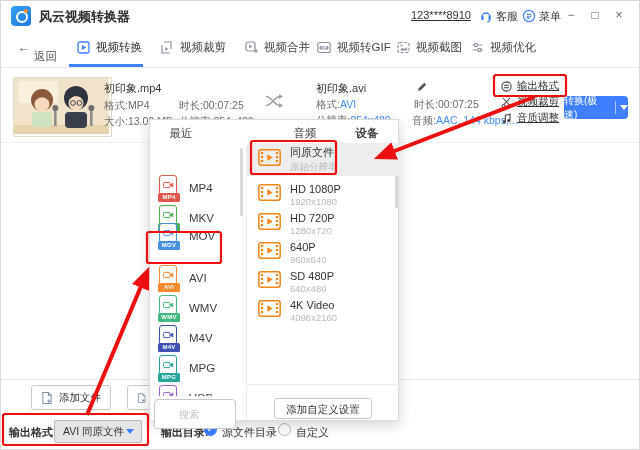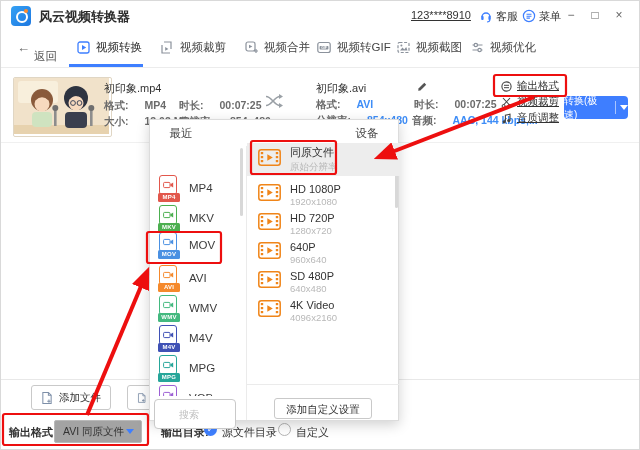--- a/index.html
+++ b/index.html
@@ -23,36 +23,36 @@
   .back{position:absolute;left:16px;top:9px;font-size:13px;color:#666;cursor:pointer;}
   .back-label{position:absolute;left:33px;top:18px;font-size:11.5px;color:#555;}
   .nav-tab{position:absolute;top:9px;display:flex;align-items:center;gap:6px;cursor:pointer;color:#8b929c;}
   .nav-tab .t-label{font-size:11.5px;color:#454545;}
   .nav-tab.active .t-label{color:#2b2b2b;}
   .nav-underline{position:absolute;left:68px;top:33px;width:74px;height:3px;background:#3e7fff;}
   
   .filerow{position:absolute;left:0;top:70px;width:640px;height:72px;background:#fff;border-bottom:1px solid #f0f0f0;box-sizing:border-box;}
   .thumb{position:absolute;left:12px;top:6px;width:97px;height:58px;border:1px solid #e0d6c4;border-radius:2px;overflow:hidden;}
   .fname{position:absolute;font-size:11px;color:#333;}
-  .meta{position:absolute;display:flex;gap:16px;font-size:10.5px;color:#6b6b6b;white-space:nowrap;font-weight:bold;}
+  .meta{position:absolute;display:flex;gap:0;font-size:10.5px;color:#6b6b6b;white-space:nowrap;}
   .meta .blue{color:#3e8df7;}
   .action{position:absolute;display:flex;align-items:center;gap:5px;cursor:pointer;}
   .action .a-label{font-size:10.5px;color:#333;text-decoration:underline;}
   .convert-btn{position:absolute;left:563px;top:25px;width:64px;height:23px;background:#3e7eff;border-radius:4px;
       display:flex;align-items:center;justify-content:center;cursor:pointer;}
   .convert-btn .c-label{color:#fff;font-size:10px;}
   .convert-btn .c-div{width:1px;height:13px;background:rgba(255,255,255,.55);margin:0 4px 0 5px;}
   .caret-w{width:0;height:0;border-left:4px solid transparent;border-right:4px solid transparent;border-top:5px solid #fff;}
   
   .bottom-border{position:absolute;left:0;top:378px;width:640px;height:1px;background:#e8e8e8;}
   .add-btn{position:absolute;top:384px;height:25px;border:1px solid #c9c9c9;border-radius:3px;background:#fff;
       display:flex;align-items:center;gap:6px;padding:0 9px;box-sizing:border-box;cursor:pointer;font-size:10.5px;color:#333;white-space:nowrap;}
   .fmt-label{position:absolute;left:8px;top:424px;font-size:11px;font-weight:700;color:#333;}
   .fmt-select{position:absolute;left:53px;top:419px;width:88px;height:23px;border:1px solid #b9b9b9;border-radius:2px;
-      background:#a3a3a3;display:flex;align-items:center;cursor:pointer;box-sizing:border-box;}
+      background:#e5e5e5;display:flex;align-items:center;cursor:pointer;box-sizing:border-box;}
   .fmt-select .s-val{font-size:10.5px;color:#333;padding-left:8px;flex:1;white-space:nowrap;}
   .caret-b{width:0;height:0;border-left:4px solid transparent;border-right:4px solid transparent;border-top:5px solid #3e7fff;margin-right:7px;}
   .dir-label{position:absolute;left:160px;top:424px;font-size:11px;font-weight:700;color:#333;}
   .radio{position:absolute;top:422px;width:13px;height:13px;border-radius:50%;box-sizing:border-box;cursor:pointer;}
   .radio.checked{background:#3e7fff;color:#fff;font-size:9px;line-height:13px;text-align:center;}
   .radio.empty{border:1px solid #b5b5b5;background:#fff;}
   .radio-label{position:absolute;top:424px;font-size:11px;color:#333;cursor:pointer;}
   .convert-all{position:absolute;left:502px;top:393px;width:126px;height:38px;background:#2b7bf6;border-radius:4px;
       display:flex;align-items:center;justify-content:center;gap:9px;cursor:pointer;}
   .convert-all .ca-label{color:#fff;font-size:15px;}
@@ -303,21 +303,22 @@
 
   <span class="dir-label">输出目录:</span>
   <span class="radio checked" style="left:203px;">✓</span>
   <span class="radio-label" style="left:221px;">源文件目录</span>
   <span class="radio empty" style="left:277px;"></span>
   <span class="radio-label" style="left:295px;">自定义</span>
 
 
   <div class="panel">
     <span class="p-tab" style="left:0;">最近</span>
-    <span class="p-tab" style="left:186px;">设备</span>
+    <span class="p-tab" style="left:124px;">音频</span>
+    <span class="p-tab" style="left:186px;font-weight:bold;">设备</span>
 
     <div class="p-divider"></div>
 
     <div class="left-list">
       <div class="fmt-item" style="top:27px;">
         <span class="fmt-icon" style="--c:#e2574c;">
             <span class="fmt-body">
               <svg width="11" height="8" viewBox="0 0 11 8">
                 <rect x="0.6" y="1.4" width="6.4" height="5.2" rx="1" fill="none" stroke="currentColor" stroke-width="1"></rect>
                 <path d="M7.4,3.2 L10.2,1.6 V6.4 L7.4,4.8 Z" fill="currentColor"></path>
@@ -332,21 +333,21 @@
             <span class="fmt-body">
               <svg width="11" height="8" viewBox="0 0 11 8">
                 <rect x="0.6" y="1.4" width="6.4" height="5.2" rx="1" fill="none" stroke="currentColor" stroke-width="1"></rect>
                 <path d="M7.4,3.2 L10.2,1.6 V6.4 L7.4,4.8 Z" fill="currentColor"></path>
               </svg>
             </span>
             <span class="fmt-badge">MKV</span>
           </span>
         <span class="fmt-name">MKV</span>
       </div>
-      <div class="fmt-item" style="top:84px;">
+      <div class="fmt-item" style="top:75px;">
         <span class="fmt-icon" style="--c:#4a90e2;">
             <span class="fmt-body">
               <svg width="11" height="8" viewBox="0 0 11 8">
                 <rect x="0.6" y="1.4" width="6.4" height="5.2" rx="1" fill="none" stroke="currentColor" stroke-width="1"></rect>
                 <path d="M7.4,3.2 L10.2,1.6 V6.4 L7.4,4.8 Z" fill="currentColor"></path>
               </svg>
             </span>
             <span class="fmt-badge">MOV</span>
           </span>
         <span class="fmt-name">MOV</span>

